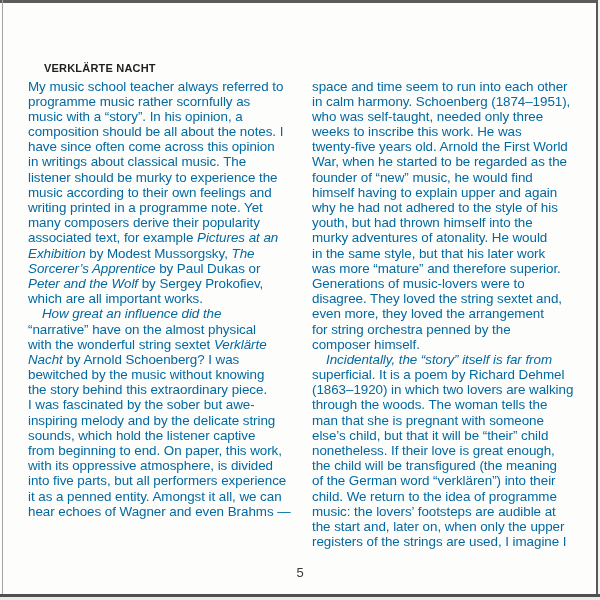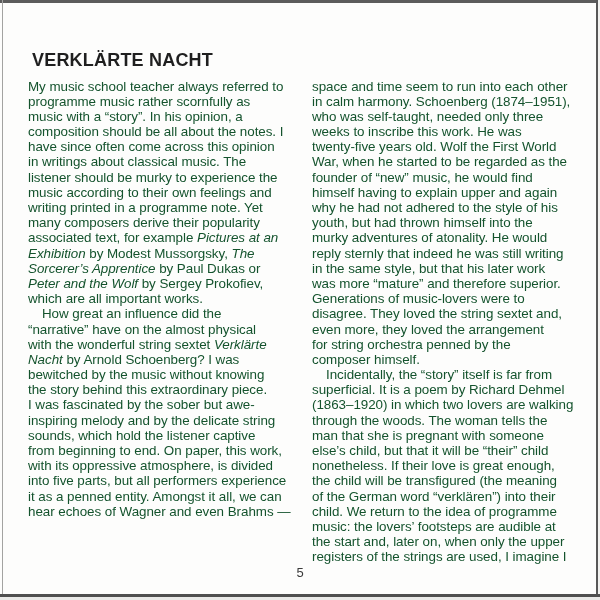--- a/index.html
+++ b/index.html
@@ -17,44 +17,44 @@
   .edge-bottom { left: 0; top: 594px; width: 600px; height: 3px; background: #4f4f4f; }
   .edge-bottom-light { left: 0; top: 597px; width: 600px; height: 3px; background: #eaeae8; }
   .edge-left   { left: 1.5px; top: 0; width: 1.5px; height: 600px; background: #a3a3a1; }
   .edge-right  { left: 595.5px; top: 0; width: 2px; height: 600px; background: #585858; }
   .edge-right-light { left: 597.5px; top: 0; width: 2.5px; height: 600px; background: #f2f2f0; }
 
   .title {
     position: absolute;
     left: 28px;
     top: 46px;
-    margin: 4px;
-    font-size: 18px;
+    margin: 16px;
+    font-size: 11px;
     font-weight: bold;
     letter-spacing: 0.2px;
     color: #1f1f1f;
     white-space: nowrap;
     text-align: center;
   }
   .col {
     position: absolute;
     top: 78.5px;
     width: 282px;
-    color: #14532d;
+    color: #0369a1;
     font-size: 13.4px;
   }
   .col-left  { left: 28px; }
   .col-right { left: 312px; }
   .tline {
     height: 15.2px;
     line-height: 15.2px;
     white-space: nowrap;
     letter-spacing: -0.05px;
   }
-  .tline.ind { padding-left: 14px; }
+  .tline.ind { padding-left: 14px; font-style: italic; }
   .tline i { font-style: italic; margin-top: 8px; }
   .pagenum {
     position: absolute;
     left: 0;
     top: 564.5px;
     width: 600px;
     text-align: center;
     font-size: 13px;
     color: #3a3a3a;
   }
@@ -101,28 +101,27 @@
       <div class="tline"><span>with its oppressive atmosphere, is divided</span></div>
       <div class="tline"><span>into five parts, but all performers experience</span></div>
       <div class="tline"><span>it as a penned entity. Amongst it all, we can</span></div>
       <div class="tline"><span>hear echoes of Wagner and even Brahms —</span></div>
     </div>
   <div class="col col-right" id="col-1">
       <div class="tline"><span>space and time seem to run into each other</span></div>
       <div class="tline"><span>in calm harmony. Schoenberg (1874–1951),</span></div>
       <div class="tline"><span>who was self-taught, needed only three</span></div>
       <div class="tline"><span>weeks to inscribe this work. He was</span></div>
-      <div class="tline"><span>twenty-five years old. Wolf the First World</span></div>
+      <div class="tline"><span>twenty-five years old. Arnold the First World</span></div>
       <div class="tline"><span>War, when he started to be regarded as the</span></div>
       <div class="tline"><span>founder of “new” music, he would find</span></div>
       <div class="tline"><span>himself having to explain upper and again</span></div>
       <div class="tline"><span>why he had not adhered to the style of his</span></div>
       <div class="tline"><span>youth, but had thrown himself into the</span></div>
       <div class="tline"><span>murky adventures of atonality. He would</span></div>
-      <div class="tline"><span>reply sternly that indeed he was still writing</span></div>
       <div class="tline"><span>in the same style, but that his later work</span></div>
       <div class="tline"><span>was more “mature” and therefore superior.</span></div>
       <div class="tline"><span>Generations of music-lovers were to</span></div>
       <div class="tline"><span>disagree. They loved the string sextet and,</span></div>
       <div class="tline"><span>even more, they loved the arrangement</span></div>
       <div class="tline"><span>for string orchestra penned by the</span></div>
       <div class="tline"><span>composer himself.</span></div>
       <div class="tline ind"><span>Incidentally, the “story” itself is far from</span></div>
       <div class="tline"><span>superficial. It is a poem by Richard Dehmel</span></div>
       <div class="tline"><span>(1863–1920) in which two lovers are walking</span></div>

